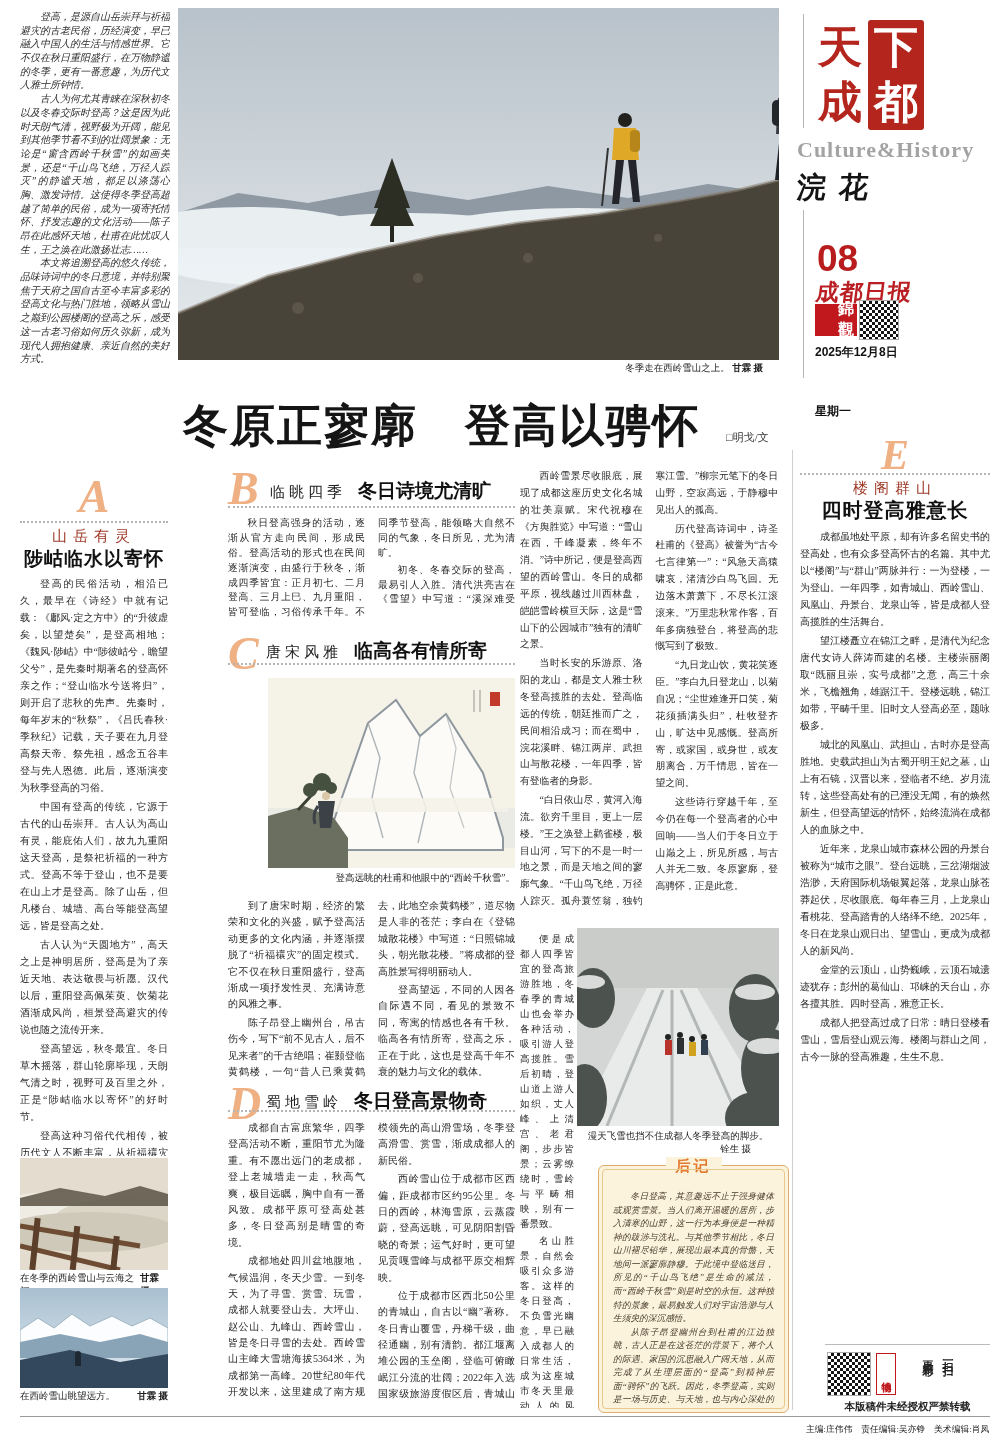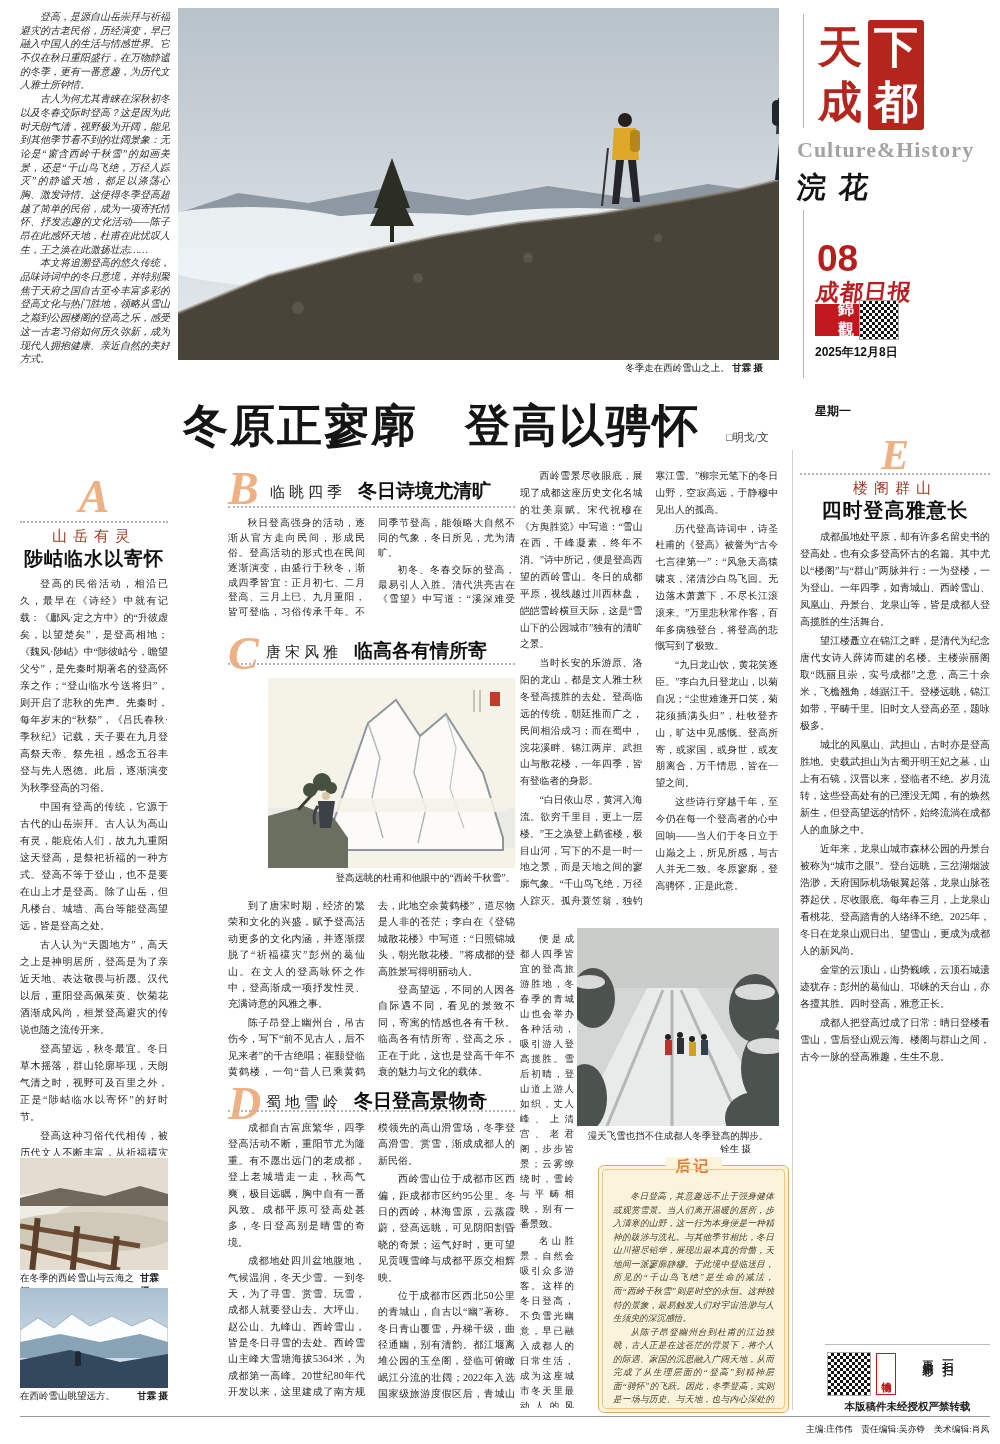--- a/index.html
+++ b/index.html
@@ -139,21 +139,21 @@
     </div>
     <div class="cell red">
       <span>下</span>
       <span>都</span>
     </div>
   </div>
   <div class="abs eng" style="left:797px;top:137px;width:196px;">Culture&amp;History</div>
   <div class="abs wanhua" style="left:797px;top:168px;">浣花</div>
   <div class="abs pgnum" style="left:817px;top:238px;">08</div>
   <div class="abs paper" style="left:816px;top:277px;">成都日报</div>
-  <div class="abs badge" style="left:815px;top:304px;width:54px;height:32px;padding-left:23px;">錦觀</div>
+  <div class="abs badge" style="left:815px;top:304px;width:42px;height:32px;padding-left:23px;">錦觀</div>
   <div class="abs qr" style="left:859px;top:300px;width:40px;height:40px;"></div>
   <div class="abs dateline" style="left:815px;top:344px;">2025年12月8日</div>
   <div class="abs dateline" style="left:815px;top:359px;margin-top:44px;">星期一</div>
 
   <div class="abs headline" style="left:183px;top:396px;">冬原正寥廓　登高以骋怀</div>
   <div class="abs byline" style="left:726px;top:430px;">□明戈/文</div>
 
   <div class="abs vrule" style="left:792px;top:450px;height:960px;background:#cfcfcf;"></div>
 
   <div class="abs sec-letter" style="left:20px;top:474px;width:148px;text-align:center;">A</div>
@@ -258,21 +258,21 @@
       </g>
       <rect x="222" y="14" width="10" height="14" fill="#c23b2a"></rect>
       <g stroke="#555" stroke-width="0.8" opacity="0.75">
         <line x1="206" y1="12" x2="206" y2="34"></line>
           <line x1="212" y1="12" x2="212" y2="34"></line>
       </g>
     </svg>
   </div>
   <div class="abs cap" style="left:300px;top:872px;width:215px;text-align:right;">登高远眺的杜甫和他眼中的“西岭千秋雪”。</div>
   <div class="abs body-text cols2 ovh" style="left:228px;top:898px;width:287px;height:184px;line-height:1.64;">
-    <p>到了唐宋时期，经济的繁荣和文化的兴盛，赋予登高活动更多的文化内涵，并逐渐摆脱了“祈福禳灾”彭州的葛仙山。在文人的登高咏怀之作中，登高渐成一项抒发性灵、充满诗意的风雅之事。</p>
+    <p>到了唐宋时期，经济的繁荣和文化的兴盛，赋予登高活动更多的文化内涵，并逐渐摆脱了“祈福禳灾”的固定模式。它不仅在秋日重阳盛行，登高渐成一项抒发性灵、充满诗意的风雅之事。</p>
     <p>陈子昂登上幽州台，吊古伤今，写下“前不见古人，后不见来者”的千古绝唱；崔颢登临黄鹤楼，一句“昔人已乘黄鹤去，此地空余黄鹤楼”，道尽物是人非的苍茫；李白在《登锦城散花楼》中写道：“日照锦城头，朝光散花楼。”将成都的登高胜景写得明丽动人。</p>
     <p>登高望远，不同的人因各自际遇不同，看见的景致不同，寄寓的情感也各有千秋。临高各有情所寄，登高之乐，正在于此，这也是登高千年不衰的魅力与文化的载体。</p>
   </div>
 
   <div class="abs sec-letter" style="left:228px;top:1081px;">D</div>
   <div class="abs sec-head-inline" style="left:266px;top:1088px;">
     <span class="k">蜀地雪岭</span><span class="t">冬日登高景物奇</span>
   </div>
   <div class="abs dotted" style="left:228px;top:1110px;width:287px;"></div>
   <div class="abs body-text cols2 ovh" style="left:228px;top:1120px;width:287px;height:290px;line-height:1.64;">

